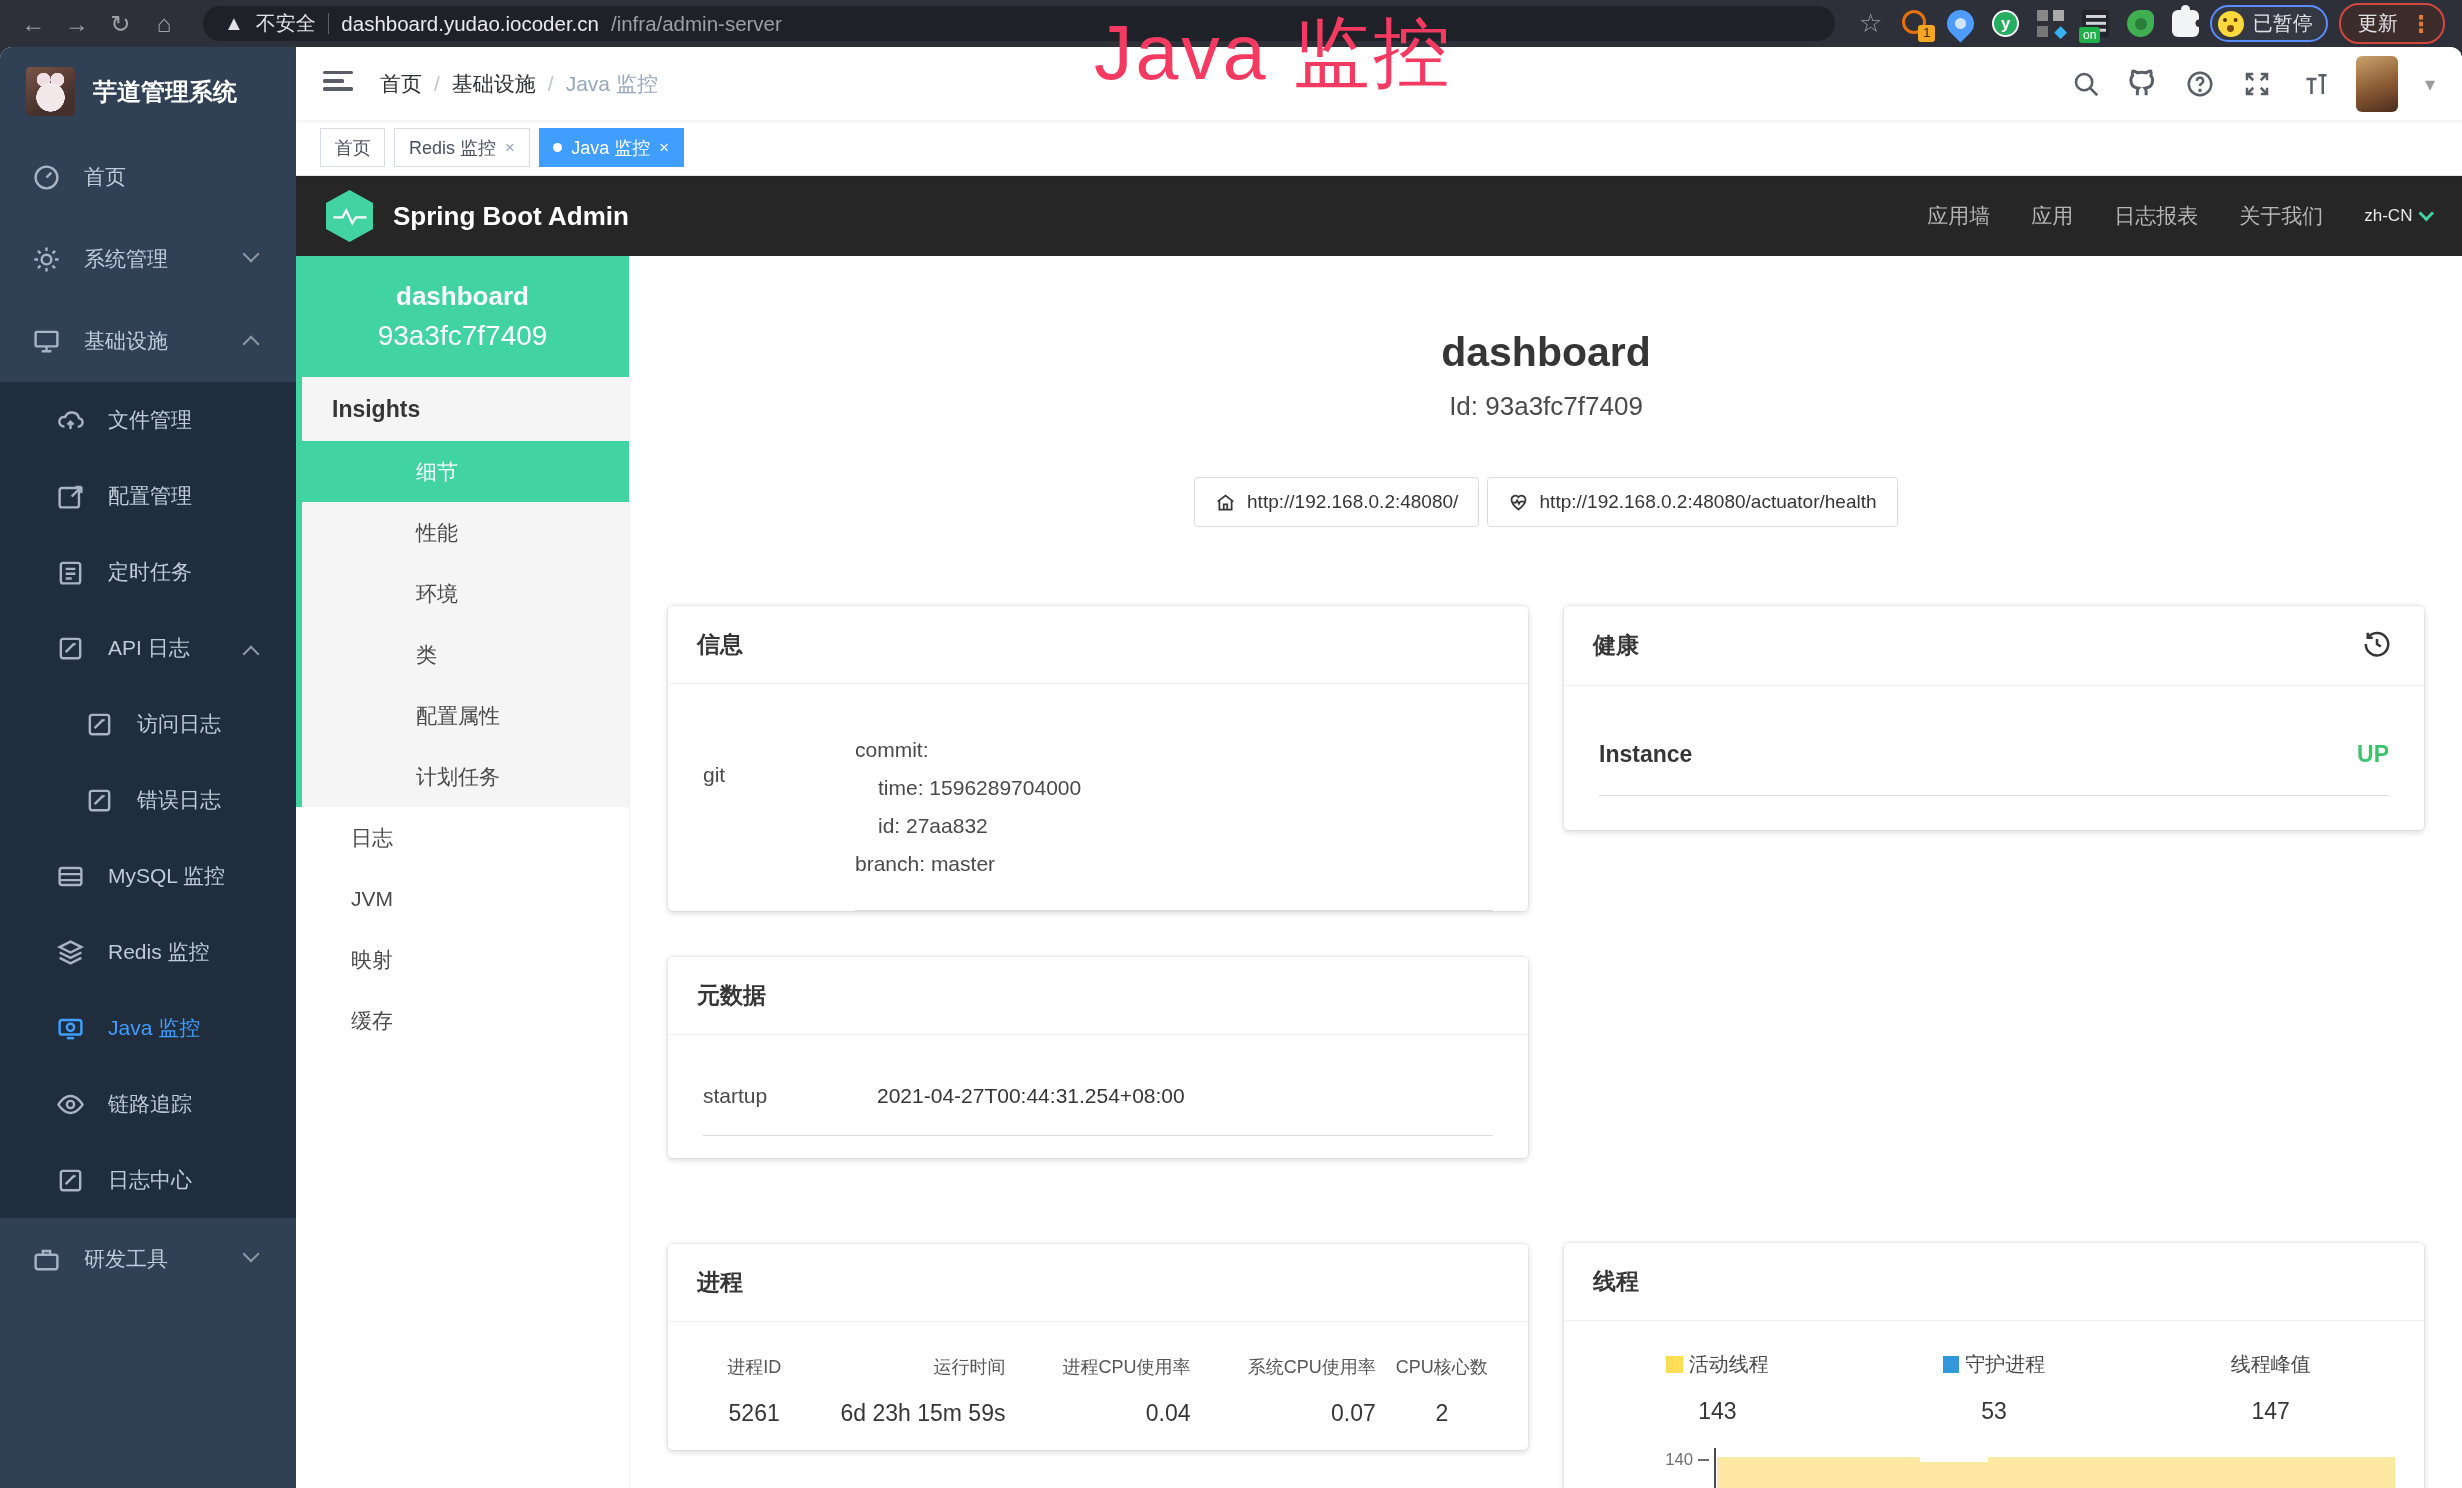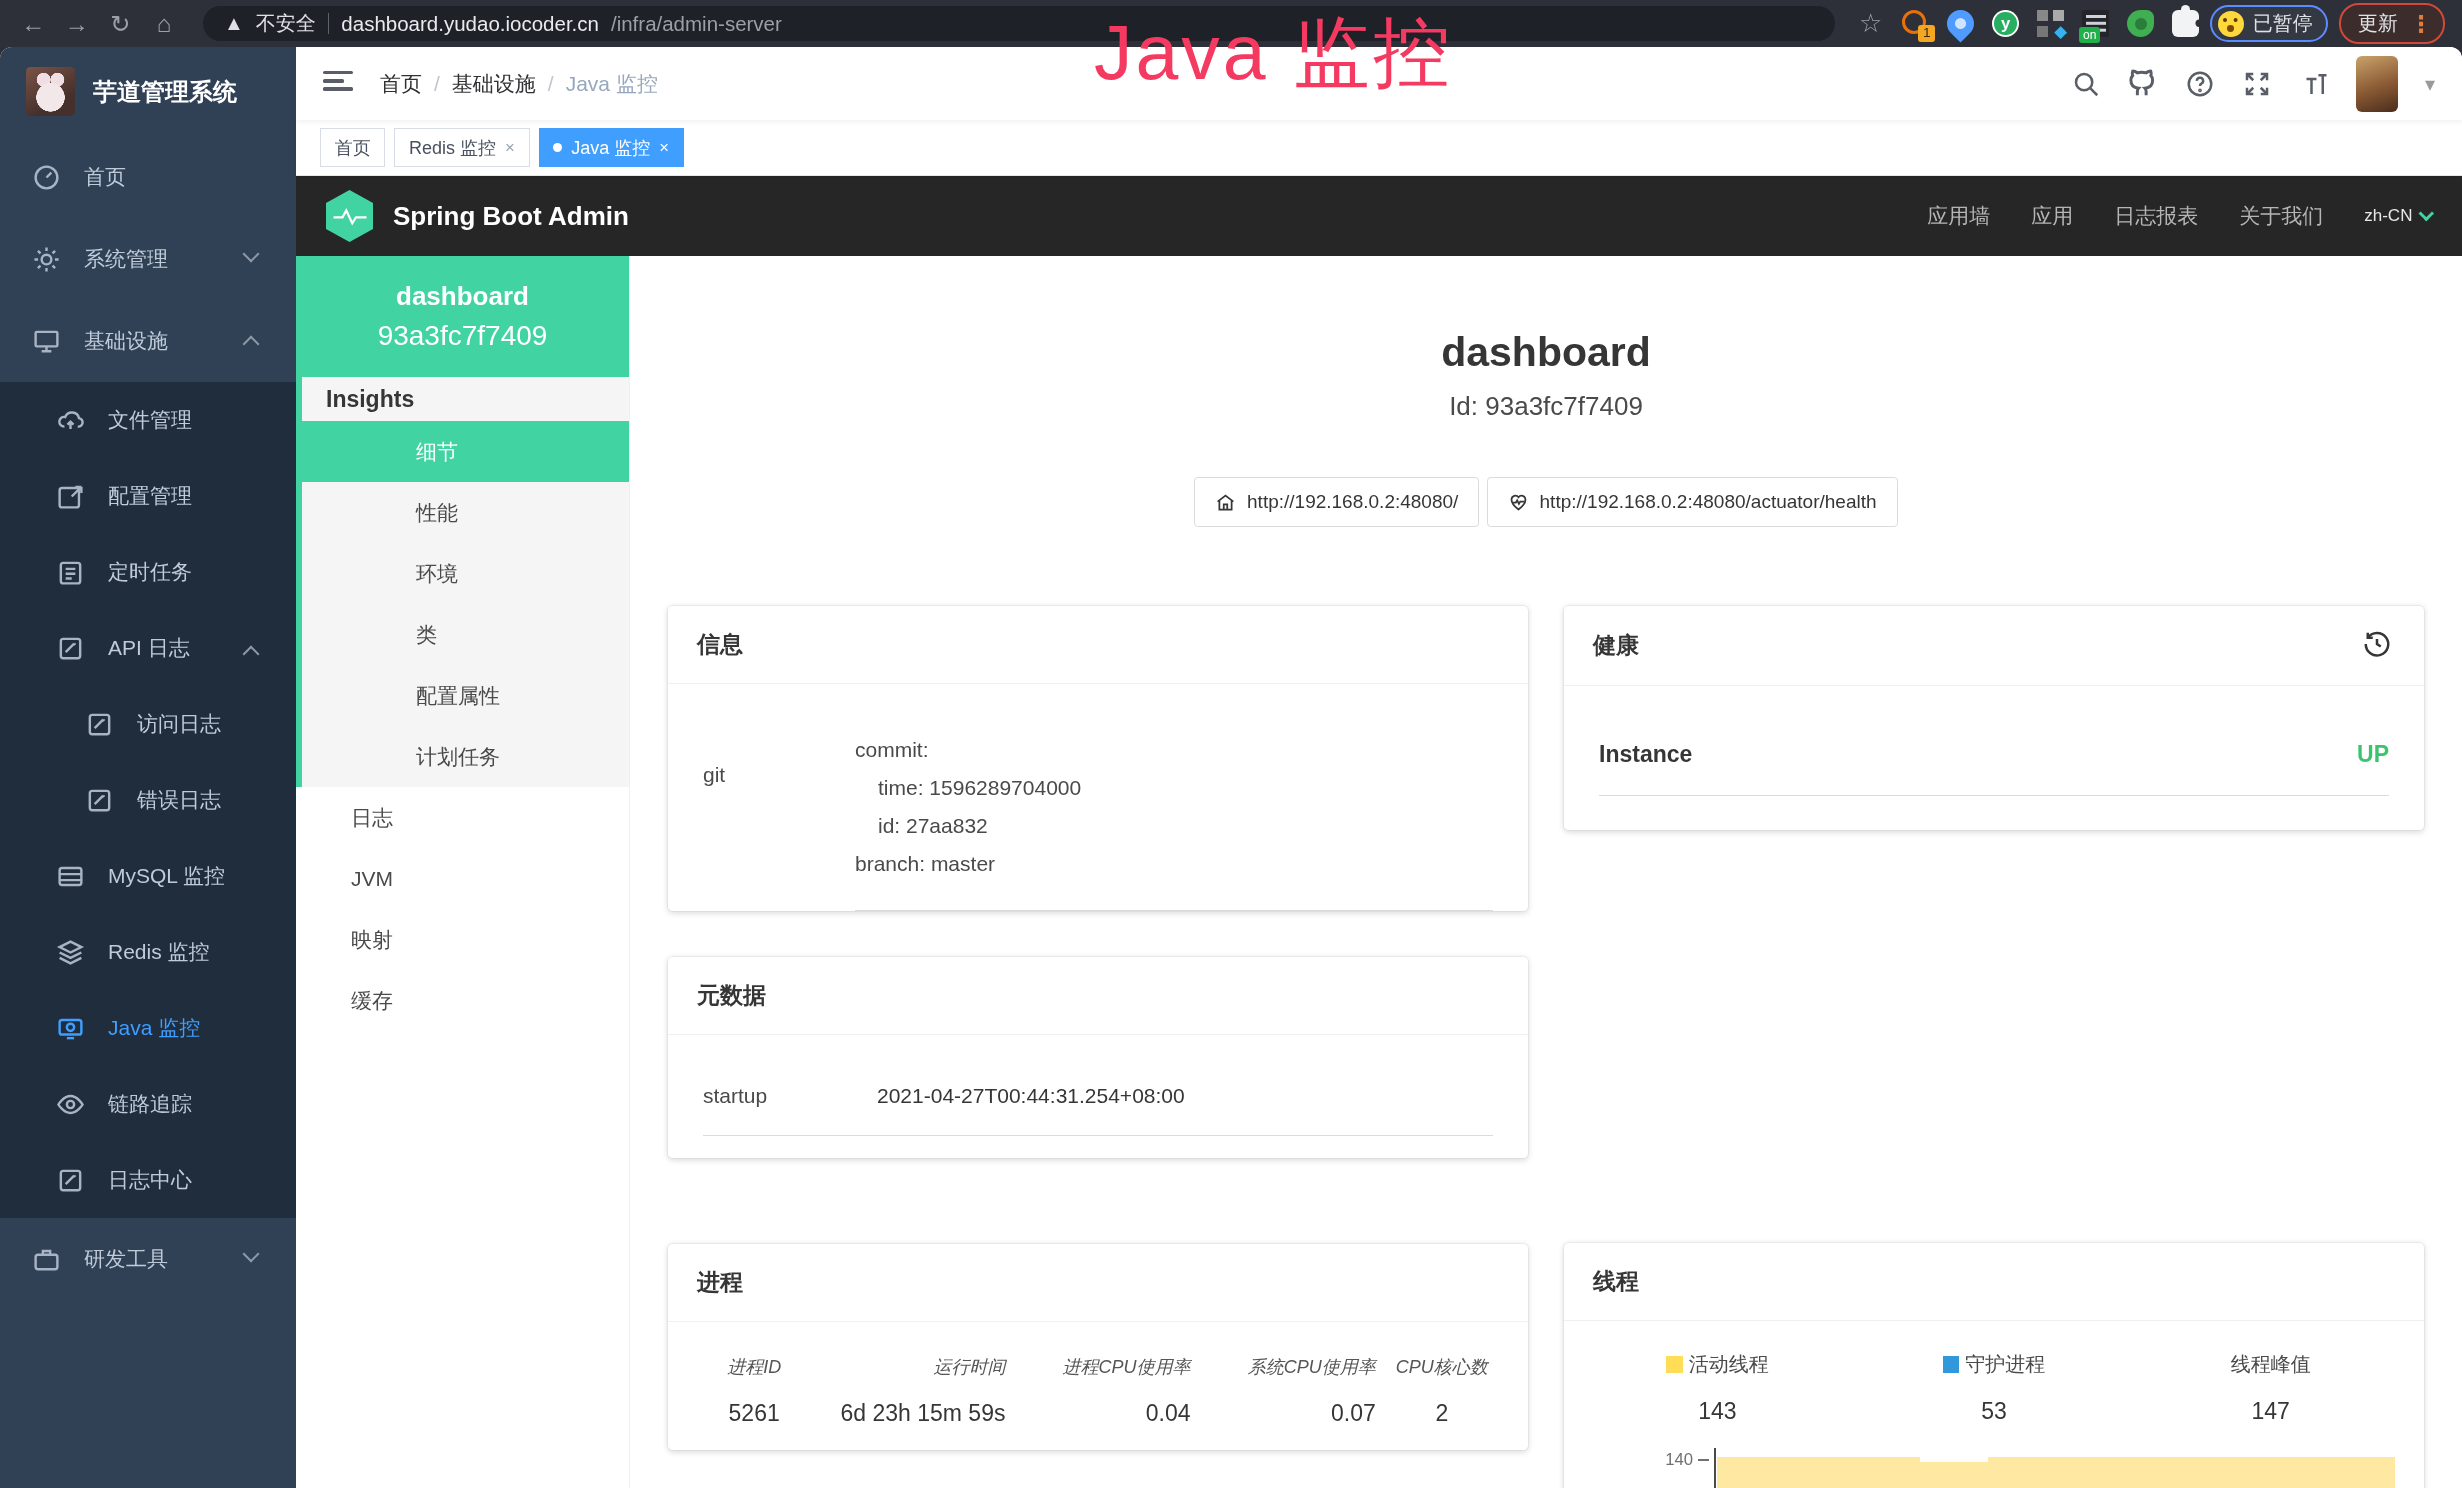--- a/index.html
+++ b/index.html
@@ -133,21 +133,21 @@
     transform:rotate(45deg); margin-top:-4.6px; }
 
   
   #sba-body { flex:1; display:flex; min-height:0; }
   #sba-menu { width:334px; flex:none; background:#fff; border-right:0.8px solid #f0f0f0; }
   #inst-head { height:121px; background:#42d3a2; color:#fff; display:flex; flex-direction:column;
     align-items:center; justify-content:center; gap:7.6px; }
   #inst-name { font-size:26px; font-weight:600; }
   #inst-id { font-size:28px; }
   #insights-group { background:#f5f5f5; border-left:6px solid #42d3a2; }
-  .sm-group-label { height:44px; display:flex; align-items:center; padding-left:24px;
+  .sm-group-label { height:64px; display:flex; align-items:center; padding-left:30px;
     font-size:23px; font-weight:600; color:#363636; }
   .sm-item { height:61px; display:flex; align-items:center; padding-left:114px; font-size:21px;
     color:#4a4a4a; cursor:pointer; }
   .sm-item.active { background:#42d3a2; color:#fff; margin-left:-6px; padding-left:120px; }
   .sm-root { height:61px; display:flex; align-items:center; padding-left:55px; font-size:21px;
     color:#4a4a4a; cursor:pointer; background:#fff; }
 
   
   #sba-content { flex:1; position:relative; overflow:hidden; background:#fff; }
   #inst-title { text-align:center; margin-top:73px; font-size:41px; font-weight:600; color:#363636; }
@@ -181,21 +181,21 @@
   .up { margin-left:auto; color:#3bc46d; font-weight:700; }
 
   .meta-body { padding:49px 35px 38px; display:flex; font-size:21px; flex-wrap:wrap; }
   .meta-label { width:174px; flex:none; color:#4a4a4a; }
   .meta-value { color:#363636; }
   .meta-body .rule { width:100%; }
 
   .proc-body { padding:33px 20px 42px; display:flex; text-align:center; }
   .proc-col { flex:1; }
   .proc-col.w { flex:1.4;text-align:right; }
-  .proc-h { font-size:18px; color:#555;font-style:italic; }
+  .proc-h { font-size:18px; color:#555; }
   .proc-v { font-size:23px; color:#363636; margin-top:21px; }
 
   .thr-body { padding:30px 15px 0; }
   .legend { display:flex; text-align:center; }
   .leg-col { flex:1; }
   .leg-lab { font-size:20px; color:#4a4a4a; display:inline-flex; align-items:center; gap:6px; }
   .sq { width:16.7px; height:16.7px; display:inline-block; }
   .sq.yellow { background:#ffdd57; }
   .sq.blue { background:#3298dc; }
   .leg-val { font-size:23px; color:#363636; margin-top:20px; }

